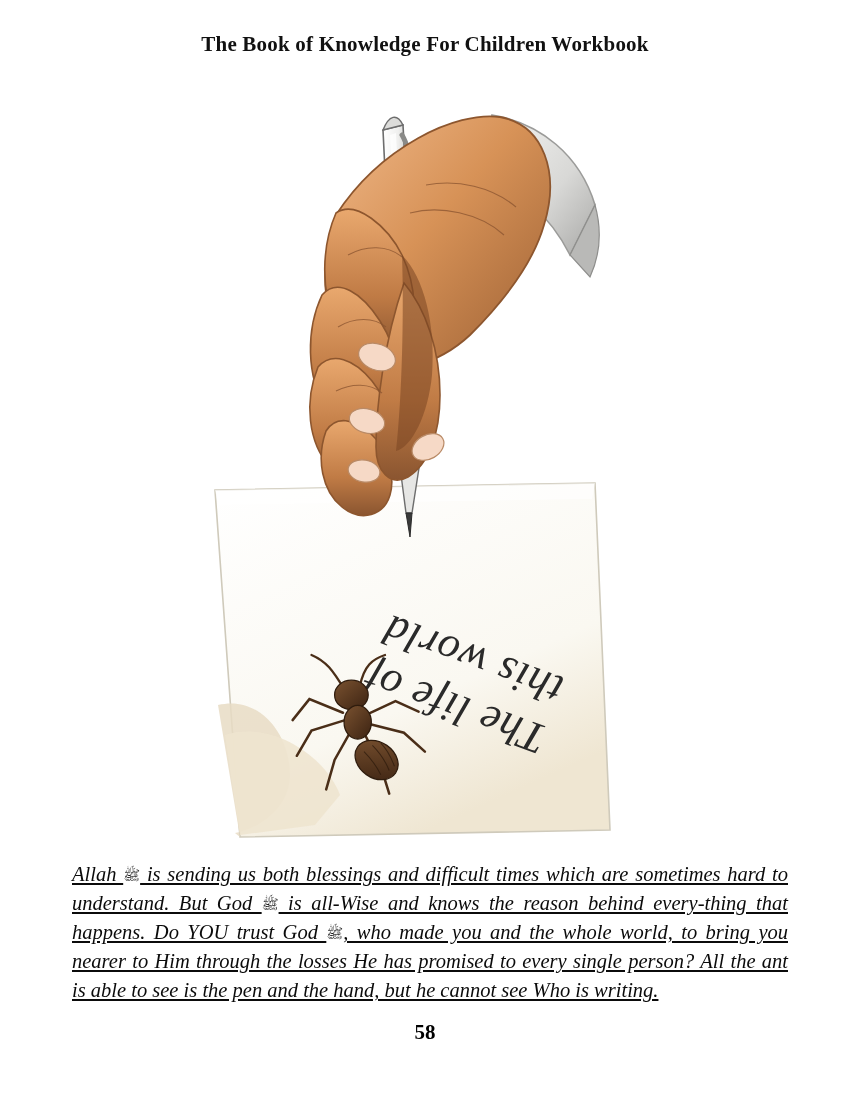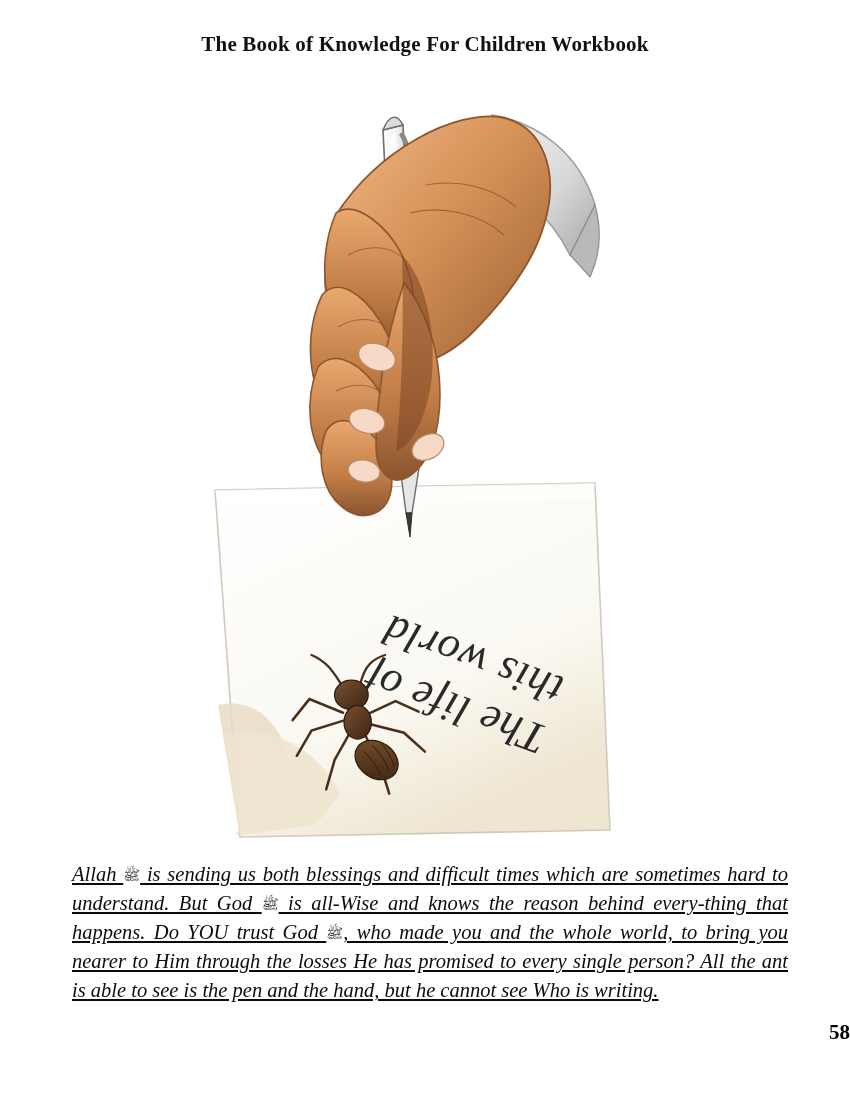--- a/index.html
+++ b/index.html
@@ -65,21 +65,21 @@
     letter-spacing: -0.5px;
     color: #1a1a1a;
     display: inline-block;
     transform: translateY(-1px);
   }
   .page-number {
     position: absolute;
     top: 1020px;
     left: 0;
     width: 850px;
-    text-align: right;
+    text-align: center;
     font-family: "Liberation Serif", serif;
     font-size: 21px;
     font-weight: bold;
     color: #000000;
   }
 </style>
 </head>
 <body>
 
 <div class="page">

